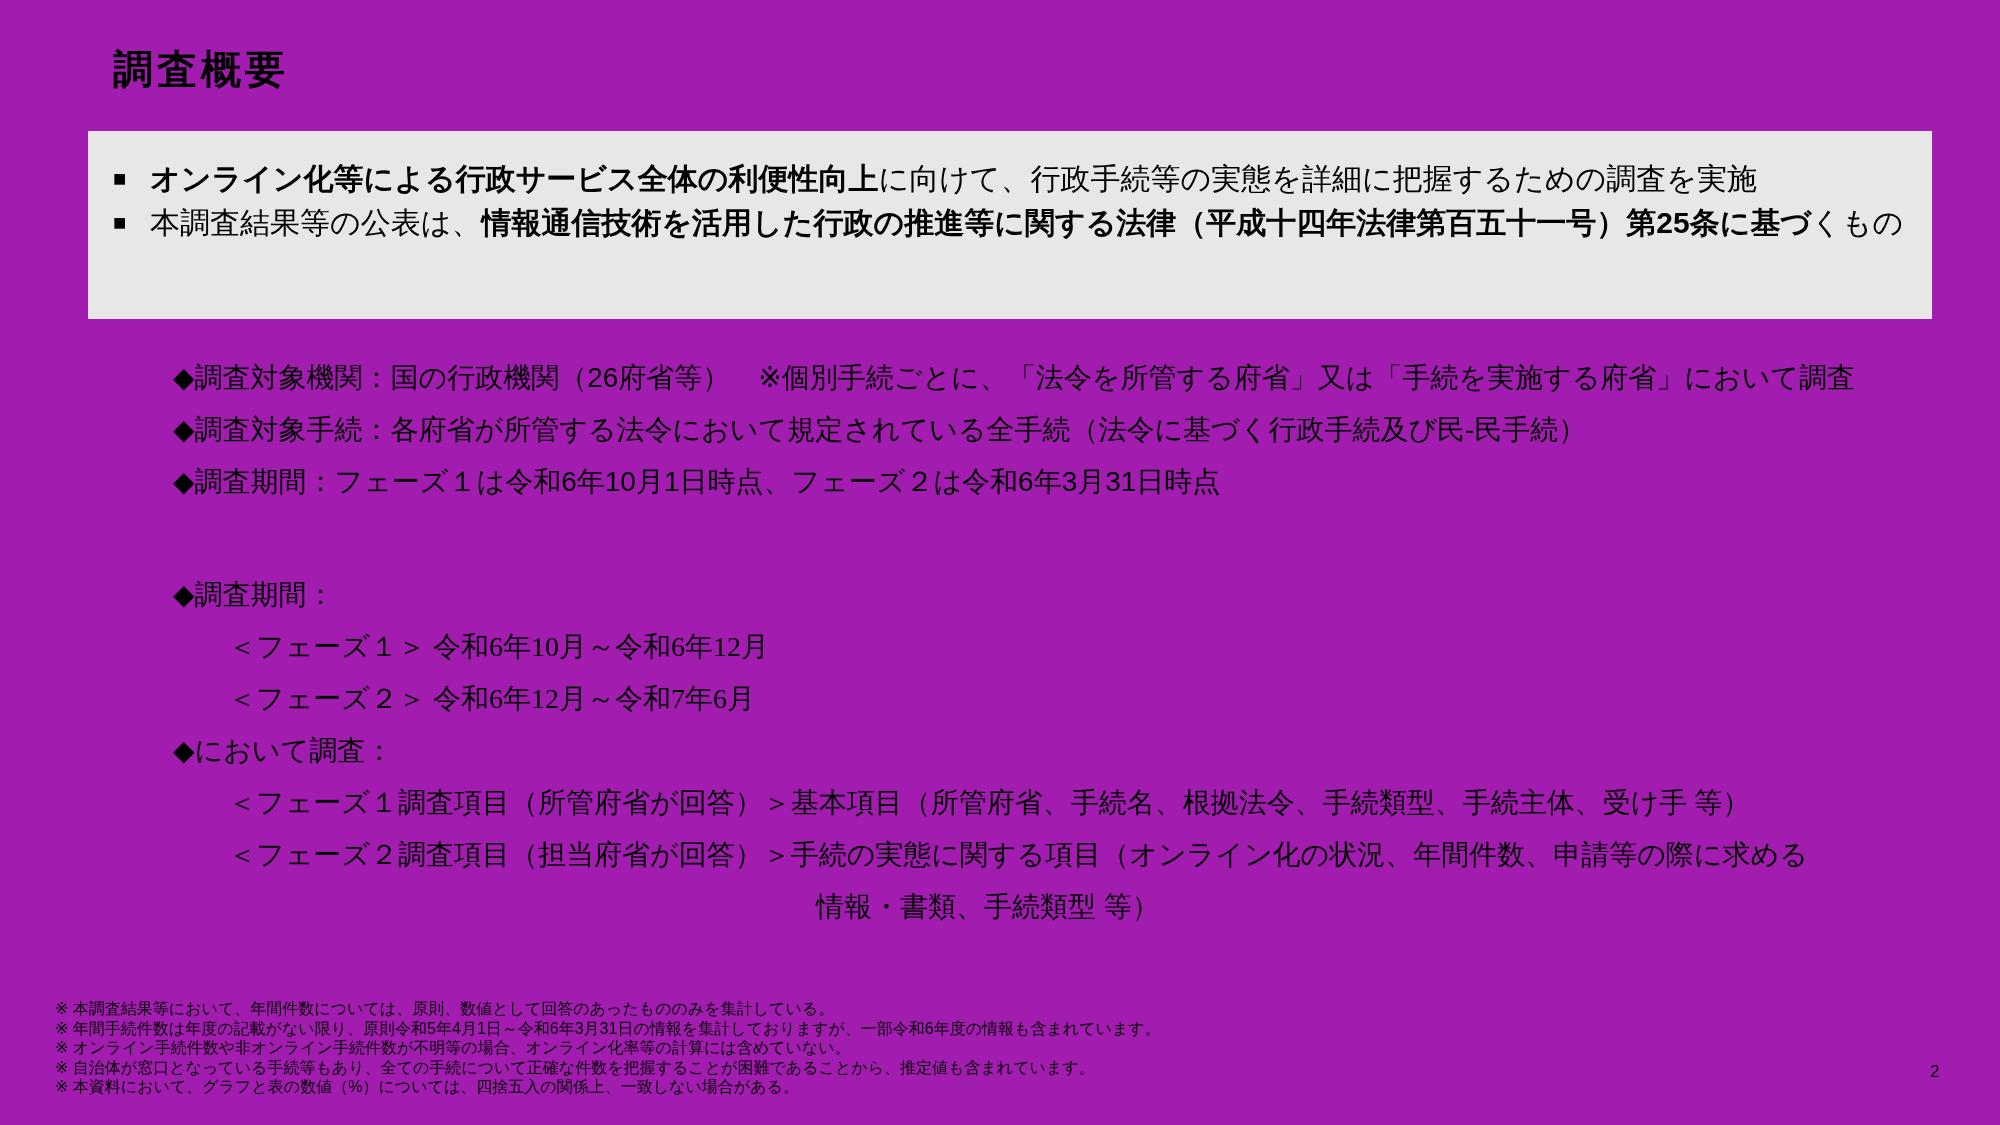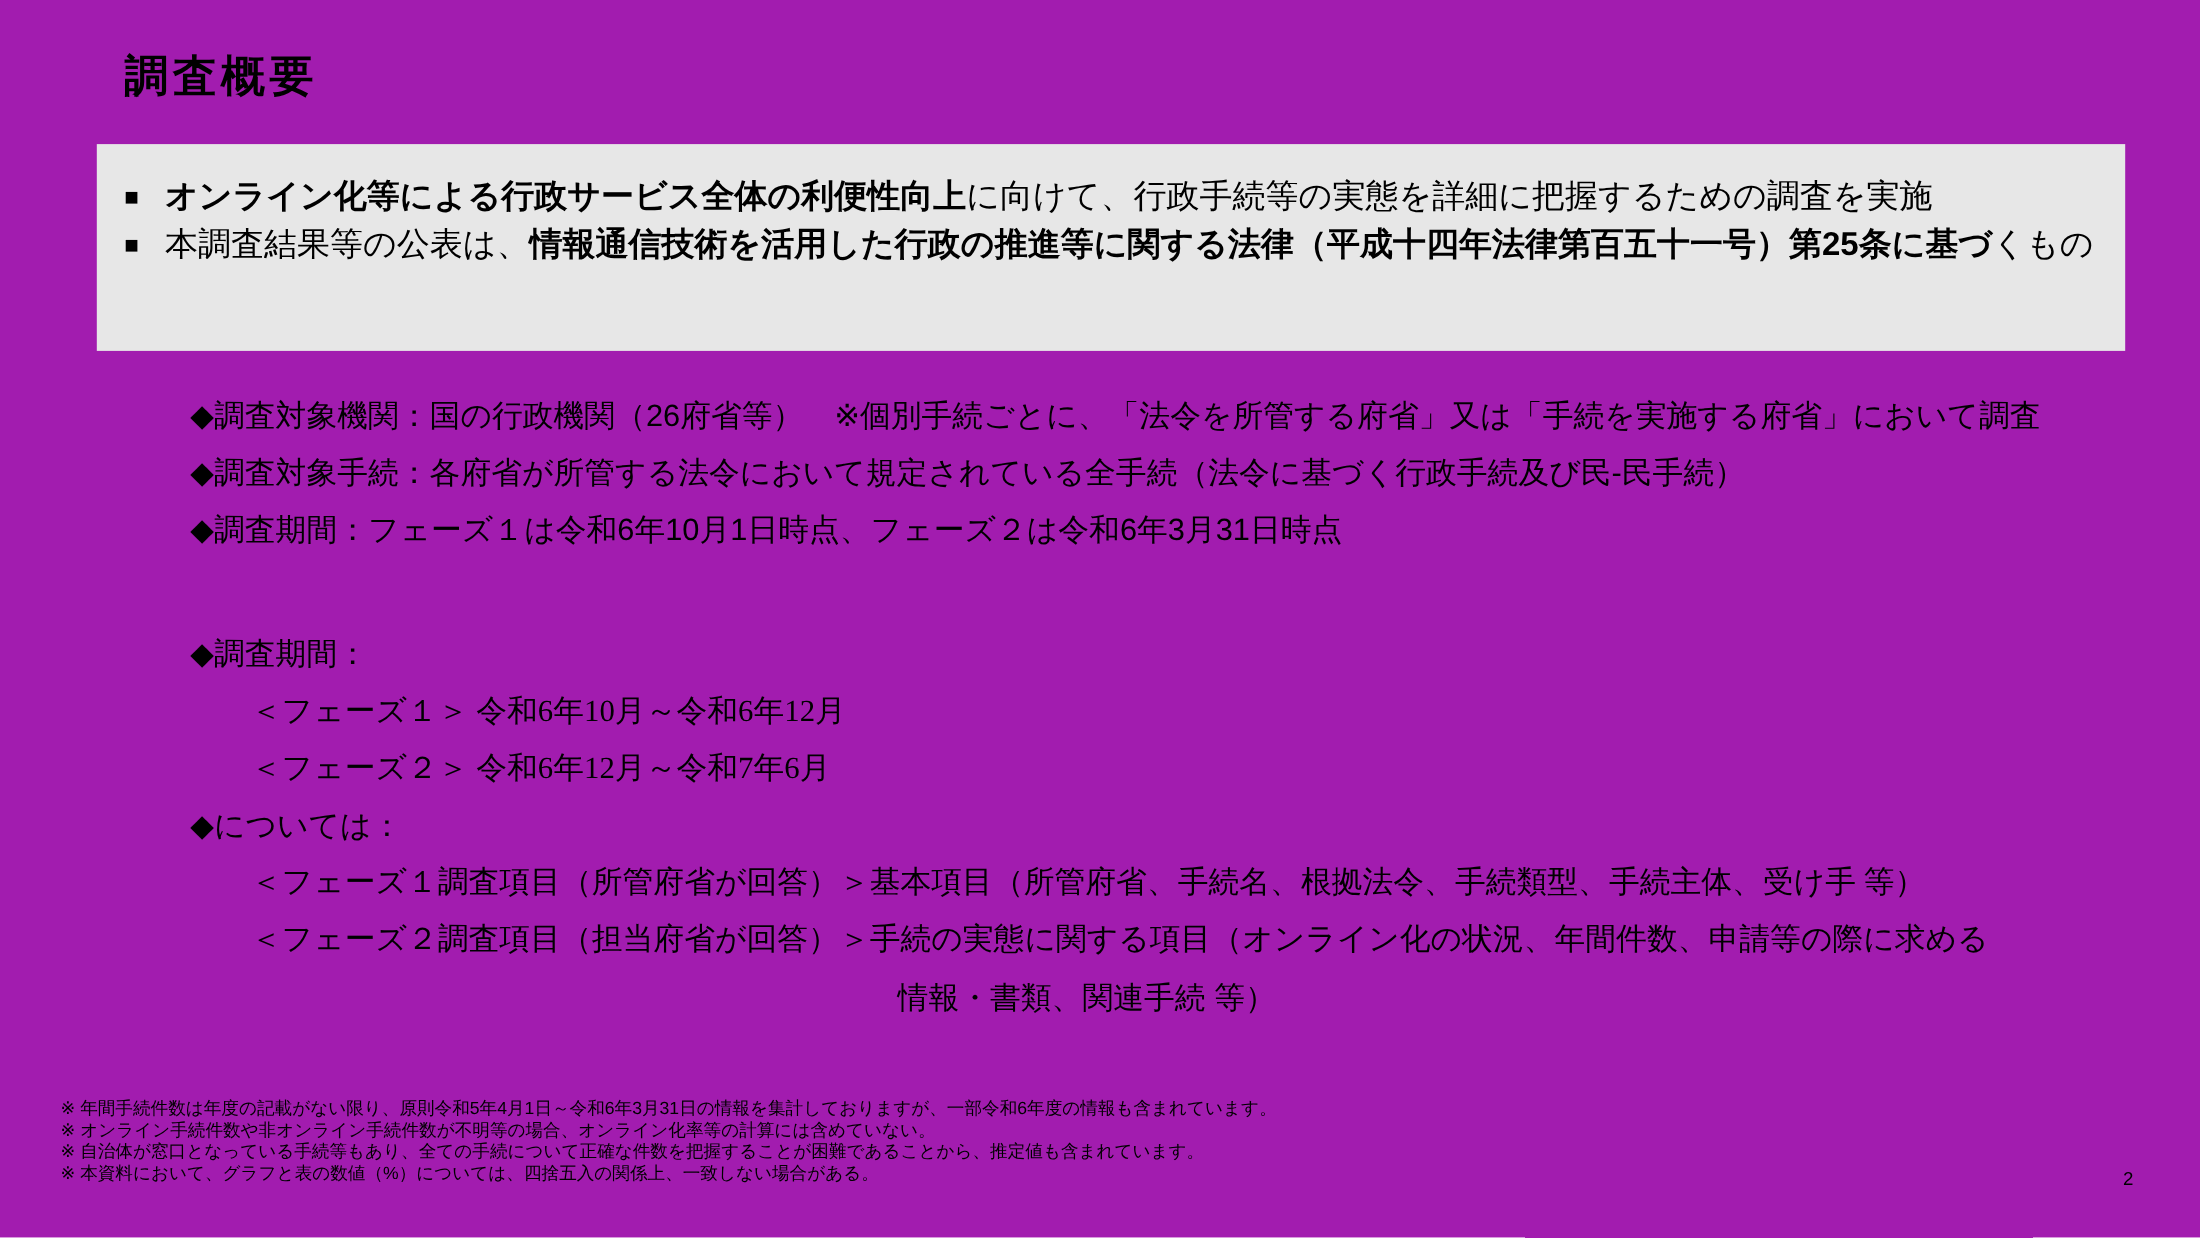--- a/index.html
+++ b/index.html
@@ -95,27 +95,28 @@
     </div>
   </div>
 
   <div class="details">
     <div class="d-item">◆調査対象機関：国の行政機関（26府省等）　※個別手続ごとに、「法令を所管する府省」又は「手続を実施する府省」において調査</div>
     <div class="d-item">◆調査対象手続：各府省が所管する法令において規定されている全手続（法令に基づく行政手続及び民-民手続）</div>
     <div class="d-item">◆調査期間：フェーズ１は令和6年10月1日時点、フェーズ２は令和6年3月31日時点</div>
     <div class="d-item gap-above">◆調査期間：</div>
     <div class="d-item indent-1">＜フェーズ１＞ 令和6年10月～令和6年12月</div>
     <div class="d-item indent-1">＜フェーズ２＞ 令和6年12月～令和7年6月</div>
-    <div class="d-item">◆については：</div>
+    <div class="d-item">◆において調査：</div>
     <div class="d-item indent-1">＜フェーズ１調査項目（所管府省が回答）＞基本項目（所管府省、手続名、根拠法令、手続類型、手続主体、受け手 等）</div>
     <div class="d-item indent-1">＜フェーズ２調査項目（担当府省が回答）＞手続の実態に関する項目（オンライン化の状況、年間件数、申請等の際に求める</div>
-    <div class="d-item indent-big">情報・書類、関連手続 等）</div>
+    <div class="d-item indent-big">情報・書類、手続類型 等）</div>
   </div>
 
   <div class="footnotes">
+    <div class="fn-line">※ 本調査結果等において、年間件数については、原則、数値として回答のあったもののみを集計している。</div>
     <div class="fn-line">※ 年間手続件数は年度の記載がない限り、原則令和5年4月1日～令和6年3月31日の情報を集計しておりますが、一部令和6年度の情報も含まれています。</div>
     <div class="fn-line">※ オンライン手続件数や非オンライン手続件数が不明等の場合、オンライン化率等の計算には含めていない。</div>
     <div class="fn-line">※ 自治体が窓口となっている手続等もあり、全ての手続について正確な件数を把握することが困難であることから、推定値も含まれています。</div>
     <div class="fn-line">※ 本資料において、グラフと表の数値（%）については、四捨五入の関係上、一致しない場合がある。</div>
   </div>
 
   <div class="page-number">2</div>
 
 </div>
 

